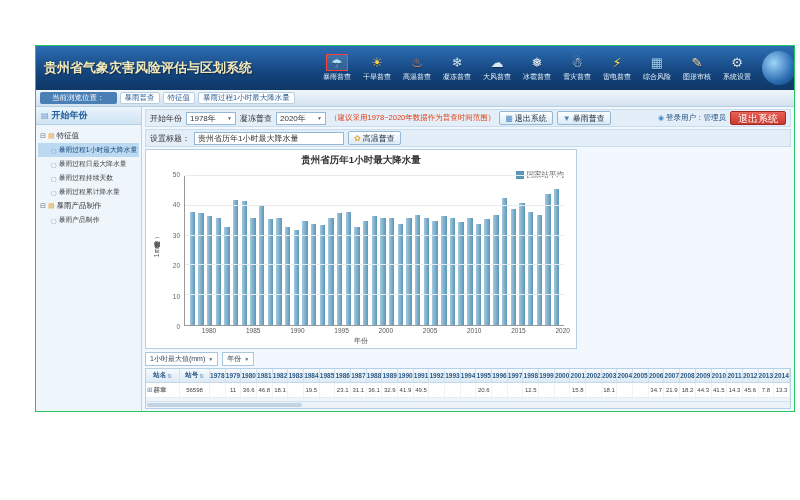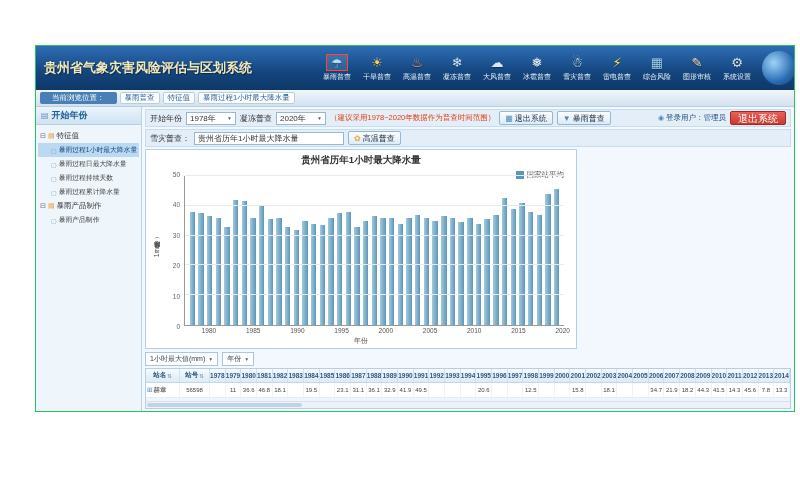--- a/index.html
+++ b/index.html
@@ -246,21 +246,21 @@
           <span>暴雨普查</span>
         </button>
         <span class="user">
           <i>◉</i>
           <span>登录用户：管理员</span>
         </span>
         <button class="logout">退出系统</button>
       </div>
 
       <div class="ctrl-row">
-        <span class="lbl">雪灾普查：</span>
+        <span class="lbl">设置标题：</span>
         <input class="title-input" value="贵州省历年1小时最大降水量" style="">
         <button class="btn">
           <i class="bico star">✿</i>
           <span>高温普查</span>
         </button>
       </div>
 
       <section class="chart-panel">
         <div class="chart-title">贵州省历年1小时最大降水量</div>
         <div class="legend">

